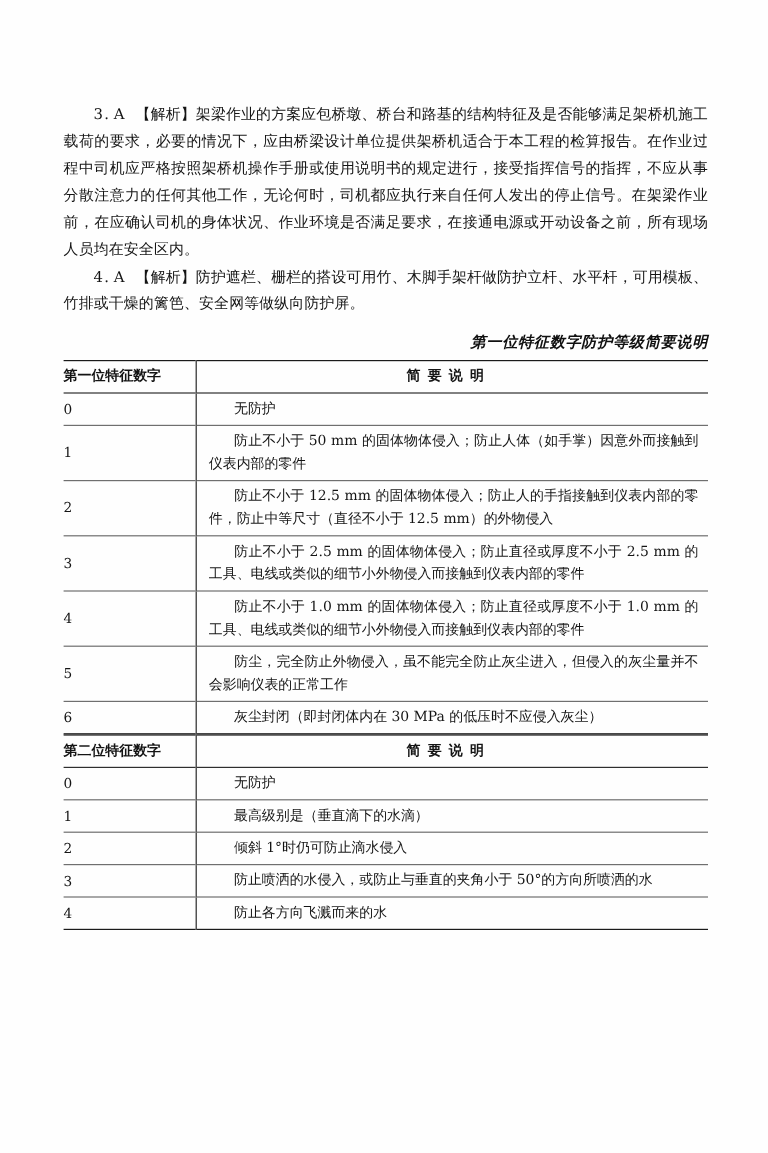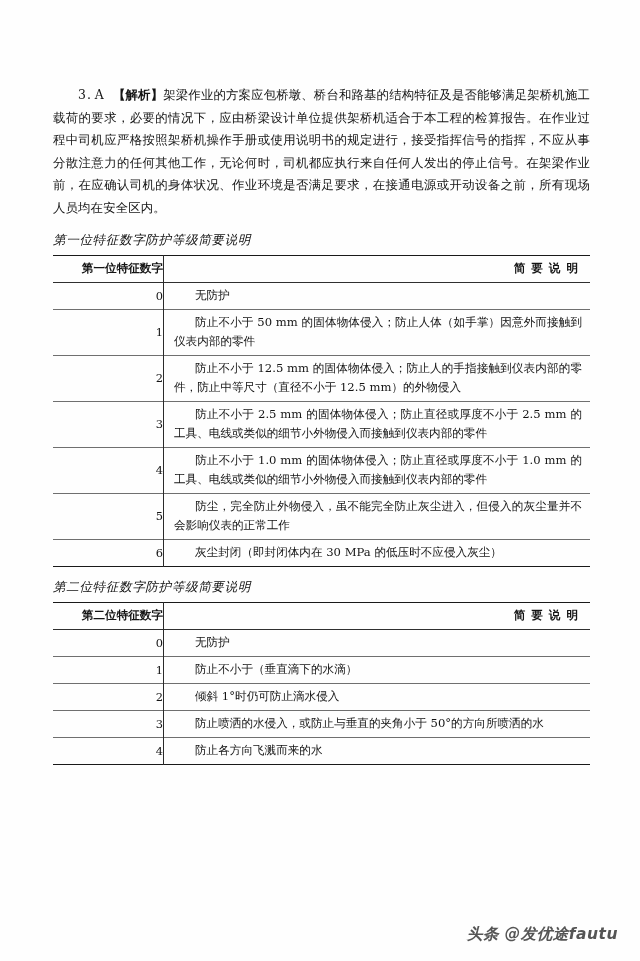--- a/index.html
+++ b/index.html
@@ -35,39 +35,39 @@
     line-height: 22.6px;
     text-align: justify;
     text-justify: inter-ideograph;
     margin: 0;
     letter-spacing: 0.15px;
     color: #141414;
   }
   .para .indent { display: inline-block; width: 25px; }
   .para .num { letter-spacing: 1px; }
   .para .ans { margin: 0 9px 0 3px; }
-  .bk { font-weight: bold; }
+  .bk { font-weight: normal; }
   .lat {
     font-family: "DejaVu Serif", "Liberation Serif", serif;
     letter-spacing: 0.2px;
   }
 
   .sub-line {
     font-size: 12.4px;
     line-height: 22.6px;
     margin: 0;
     color: #141414;
   }
   .sub-line .ind2 { display: inline-block; width: 48px; }
 
   
   .tbl-title {
-    text-align: left;
+    text-align: right;
     font-size: 12.6px;
-    font-weight: normal;
+    font-weight: bold;
     font-style: italic;
     letter-spacing: 0.6px;
     margin: 12px 0 6px 0;
     color: #101010;
     font-family: "DejaVu Serif", "Liberation Serif", serif;
   }
 
   
   table.ipt {
     width: 537px;
@@ -76,41 +76,41 @@
     color: #141414;
     table-layout: fixed;
   }
   table.ipt td, table.ipt th {
     padding: 0;
     vertical-align: middle;
     font-weight: normal;
   }
   table.ipt .c-num {
     width: 110px;
-    text-align: right;
+    text-align: left;
     border-right: 1px solid #2a2a2a;
     font-size: 11.4px;
   }
   table.ipt .c-desc {
     padding: 3px 8px 4px 10px;
     line-height: 19px;
     text-align: justify;
     text-justify: inter-ideograph;
   }
   table.ipt thead tr {
     border-top: 1.3px solid #1a1a1a;
     border-bottom: 1px solid #2f2f2f;
   }
   table.ipt thead .c-num {
     padding: 4px 0 4px 0;
     font-weight: bold;
     font-size: 11.6px;
   }
   table.ipt thead .c-desc {
-    text-align: right;
+    text-align: center;
     font-weight: bold;
     letter-spacing: 6px;
     padding-left: 0;
     padding-right: 6px;
   }
   table.ipt tbody tr {
     border-bottom: 1px solid #6f6f6f;
   }
   table.ipt tbody tr:last-child {
     border-bottom: 1.3px solid #1a1a1a;
@@ -134,20 +134,21 @@
   }
 </style>
 </head>
 <body>
 
 <div class="page">
   <div class="content">
 
     <p class="para"><span class="indent"></span><span class="num lat">3.</span><span class="ans lat">A</span><span class="bk">【解析】</span><span>架梁作业的方案应包桥墩、桥台和路基的结构特征及是否能够满足架桥机施工载荷的要求，必要的情况下，应由桥梁设计单位提供架桥机适合于本工程的检算报告。在作业过程中司机应严格按照架桥机操作手册或使用说明书的规定进行，接受指挥信号的指挥，不应从事分散注意力的任何其他工作，无论何时，司机都应执行来自任何人发出的停止信号。在架梁作业前，在应确认司机的身体状况、作业环境是否满足要求，在接通电源或开动设备之前，所有现场人员均在安全区内。</span></p>
 
+    <p class="para"><span class="indent"></span><span class="num lat">4.</span><span class="ans lat">A</span><span class="bk">【解析】</span><span>防护遮栏、栅栏的搭设可用竹、木脚手架杆做防护立杆、水平杆，可用模板、竹排或干燥的篱笆、安全网等做纵向防护屏。</span></p>
 
 
 
     <div class="tbl-title">第一位特征数字防护等级简要说明</div>
     <table class="ipt">
       <thead>
         <tr>
           <th class="c-num">第一位特征数字</th>
           <th class="c-desc">简要说明</th>
         </tr>
@@ -177,49 +178,47 @@
           <td class="c-num">5</td>
           <td class="c-desc"><span class="desc-ind"></span><span>防尘，完全防止外物侵入，虽不能完全防止灰尘进入，但侵入的灰尘量并不会影响仪表的正常工作</span></td>
         </tr>
         <tr>
           <td class="c-num">6</td>
           <td class="c-desc"><span class="desc-ind"></span><span>灰尘封闭（即封闭体内在 30 MPa 的低压时不应侵入灰尘）</span></td>
         </tr>
       </tbody>
     </table>
 
-    <div class="tbl-title">第二位特征数字防护等级简要说明</div>
     <table class="ipt">
       <thead>
         <tr>
           <th class="c-num">第二位特征数字</th>
           <th class="c-desc">简要说明</th>
         </tr>
       </thead>
       <tbody>
         <tr>
           <td class="c-num">0</td>
           <td class="c-desc"><span class="desc-ind"></span><span>无防护</span></td>
         </tr>
         <tr>
           <td class="c-num">1</td>
-          <td class="c-desc"><span class="desc-ind"></span><span>防止不小于（垂直滴下的水滴）</span></td>
+          <td class="c-desc"><span class="desc-ind"></span><span>最高级别是（垂直滴下的水滴）</span></td>
         </tr>
         <tr>
           <td class="c-num">2</td>
           <td class="c-desc"><span class="desc-ind"></span><span>倾斜 1°时仍可防止滴水侵入</span></td>
         </tr>
         <tr>
           <td class="c-num">3</td>
           <td class="c-desc"><span class="desc-ind"></span><span>防止喷洒的水侵入，或防止与垂直的夹角小于 50°的方向所喷洒的水</span></td>
         </tr>
         <tr>
           <td class="c-num">4</td>
           <td class="c-desc"><span class="desc-ind"></span><span>防止各方向飞溅而来的水</span></td>
         </tr>
 
       </tbody>
     </table>
 
   </div>
 
-  <div class="watermark">头条 @发优途fautu</div>
 </div>
 
 </body></html>

